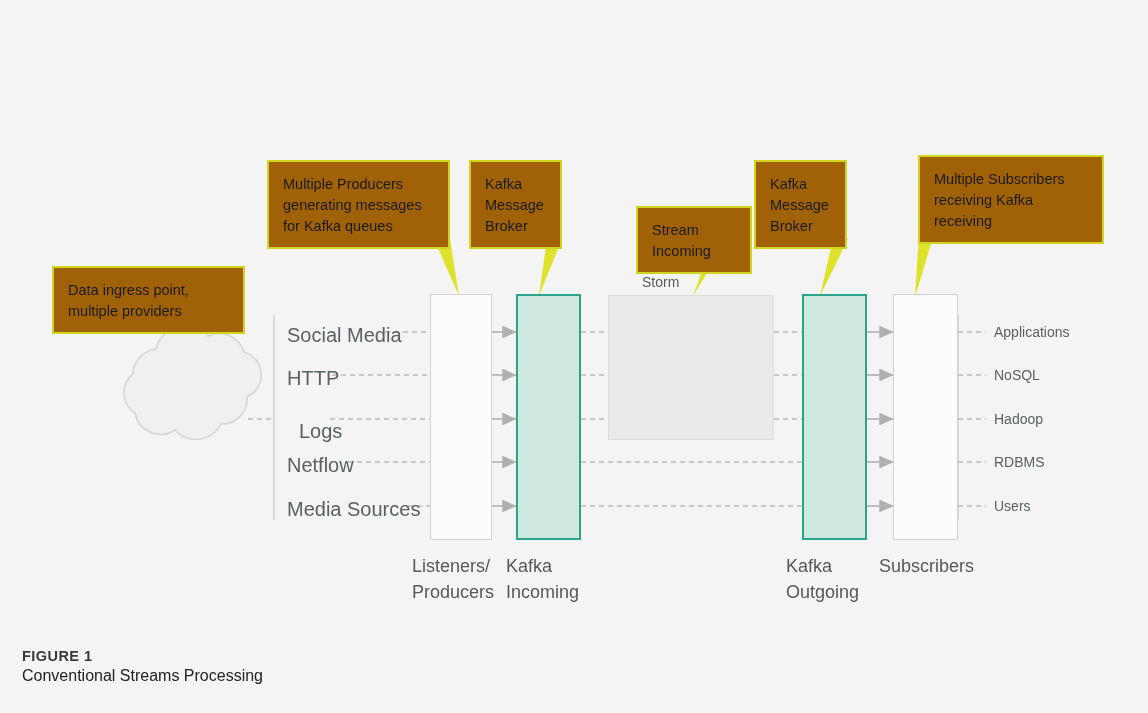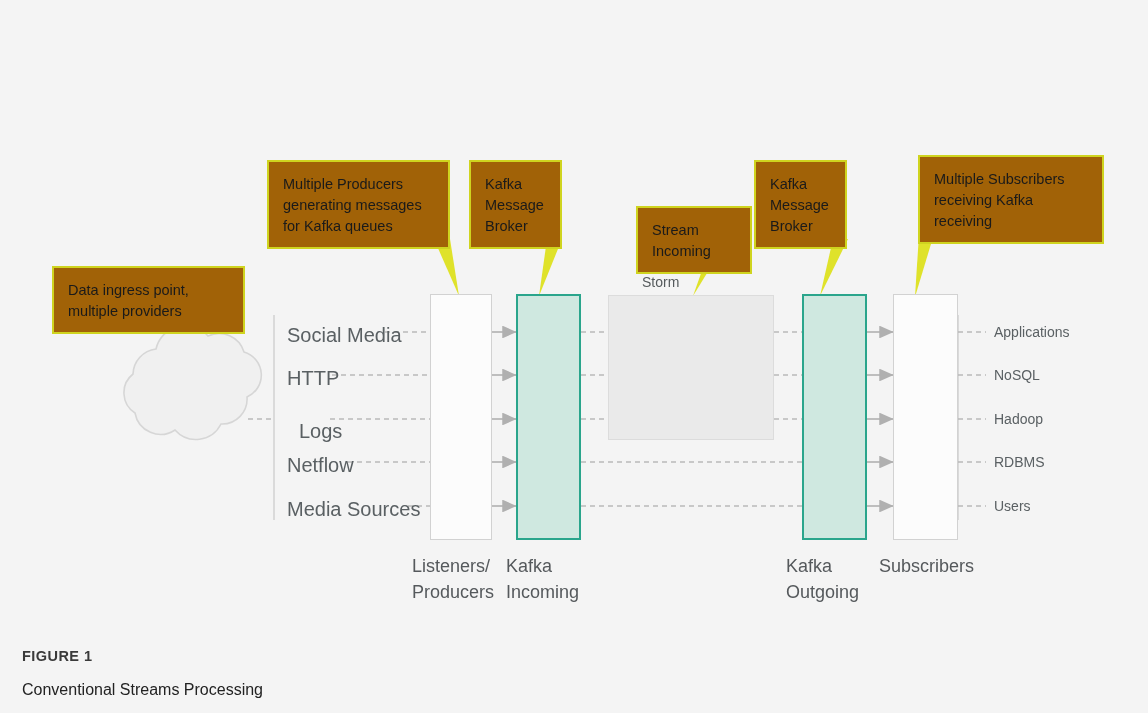--- a/index.html
+++ b/index.html
@@ -55,21 +55,21 @@
   .cloud-text{
     position:absolute;z-index:4;font-size:14px;line-height:1.45;
     color:#141414;font-weight:700;text-align:left;
   }
   .cloud-text span{display:block;}
 
   
   .figcap{position:absolute;left:22px;top:648px;z-index:7;}
   .figcap .fnum{
     font-size:14.5px;font-weight:700;letter-spacing:.45px;
-    color:#3a3a3a;display:block;margin-bottom:17px;
+    color:#3a3a3a;display:block;margin-bottom:3px;
   }
   .figcap .ftitle{font-size:16px;color:#222;display:block;}
 </style>
 </head>
 <body>
 
 <div id="stage">
 
   <svg id="svgroot" viewBox="0 0 1148 713">
     <defs>

